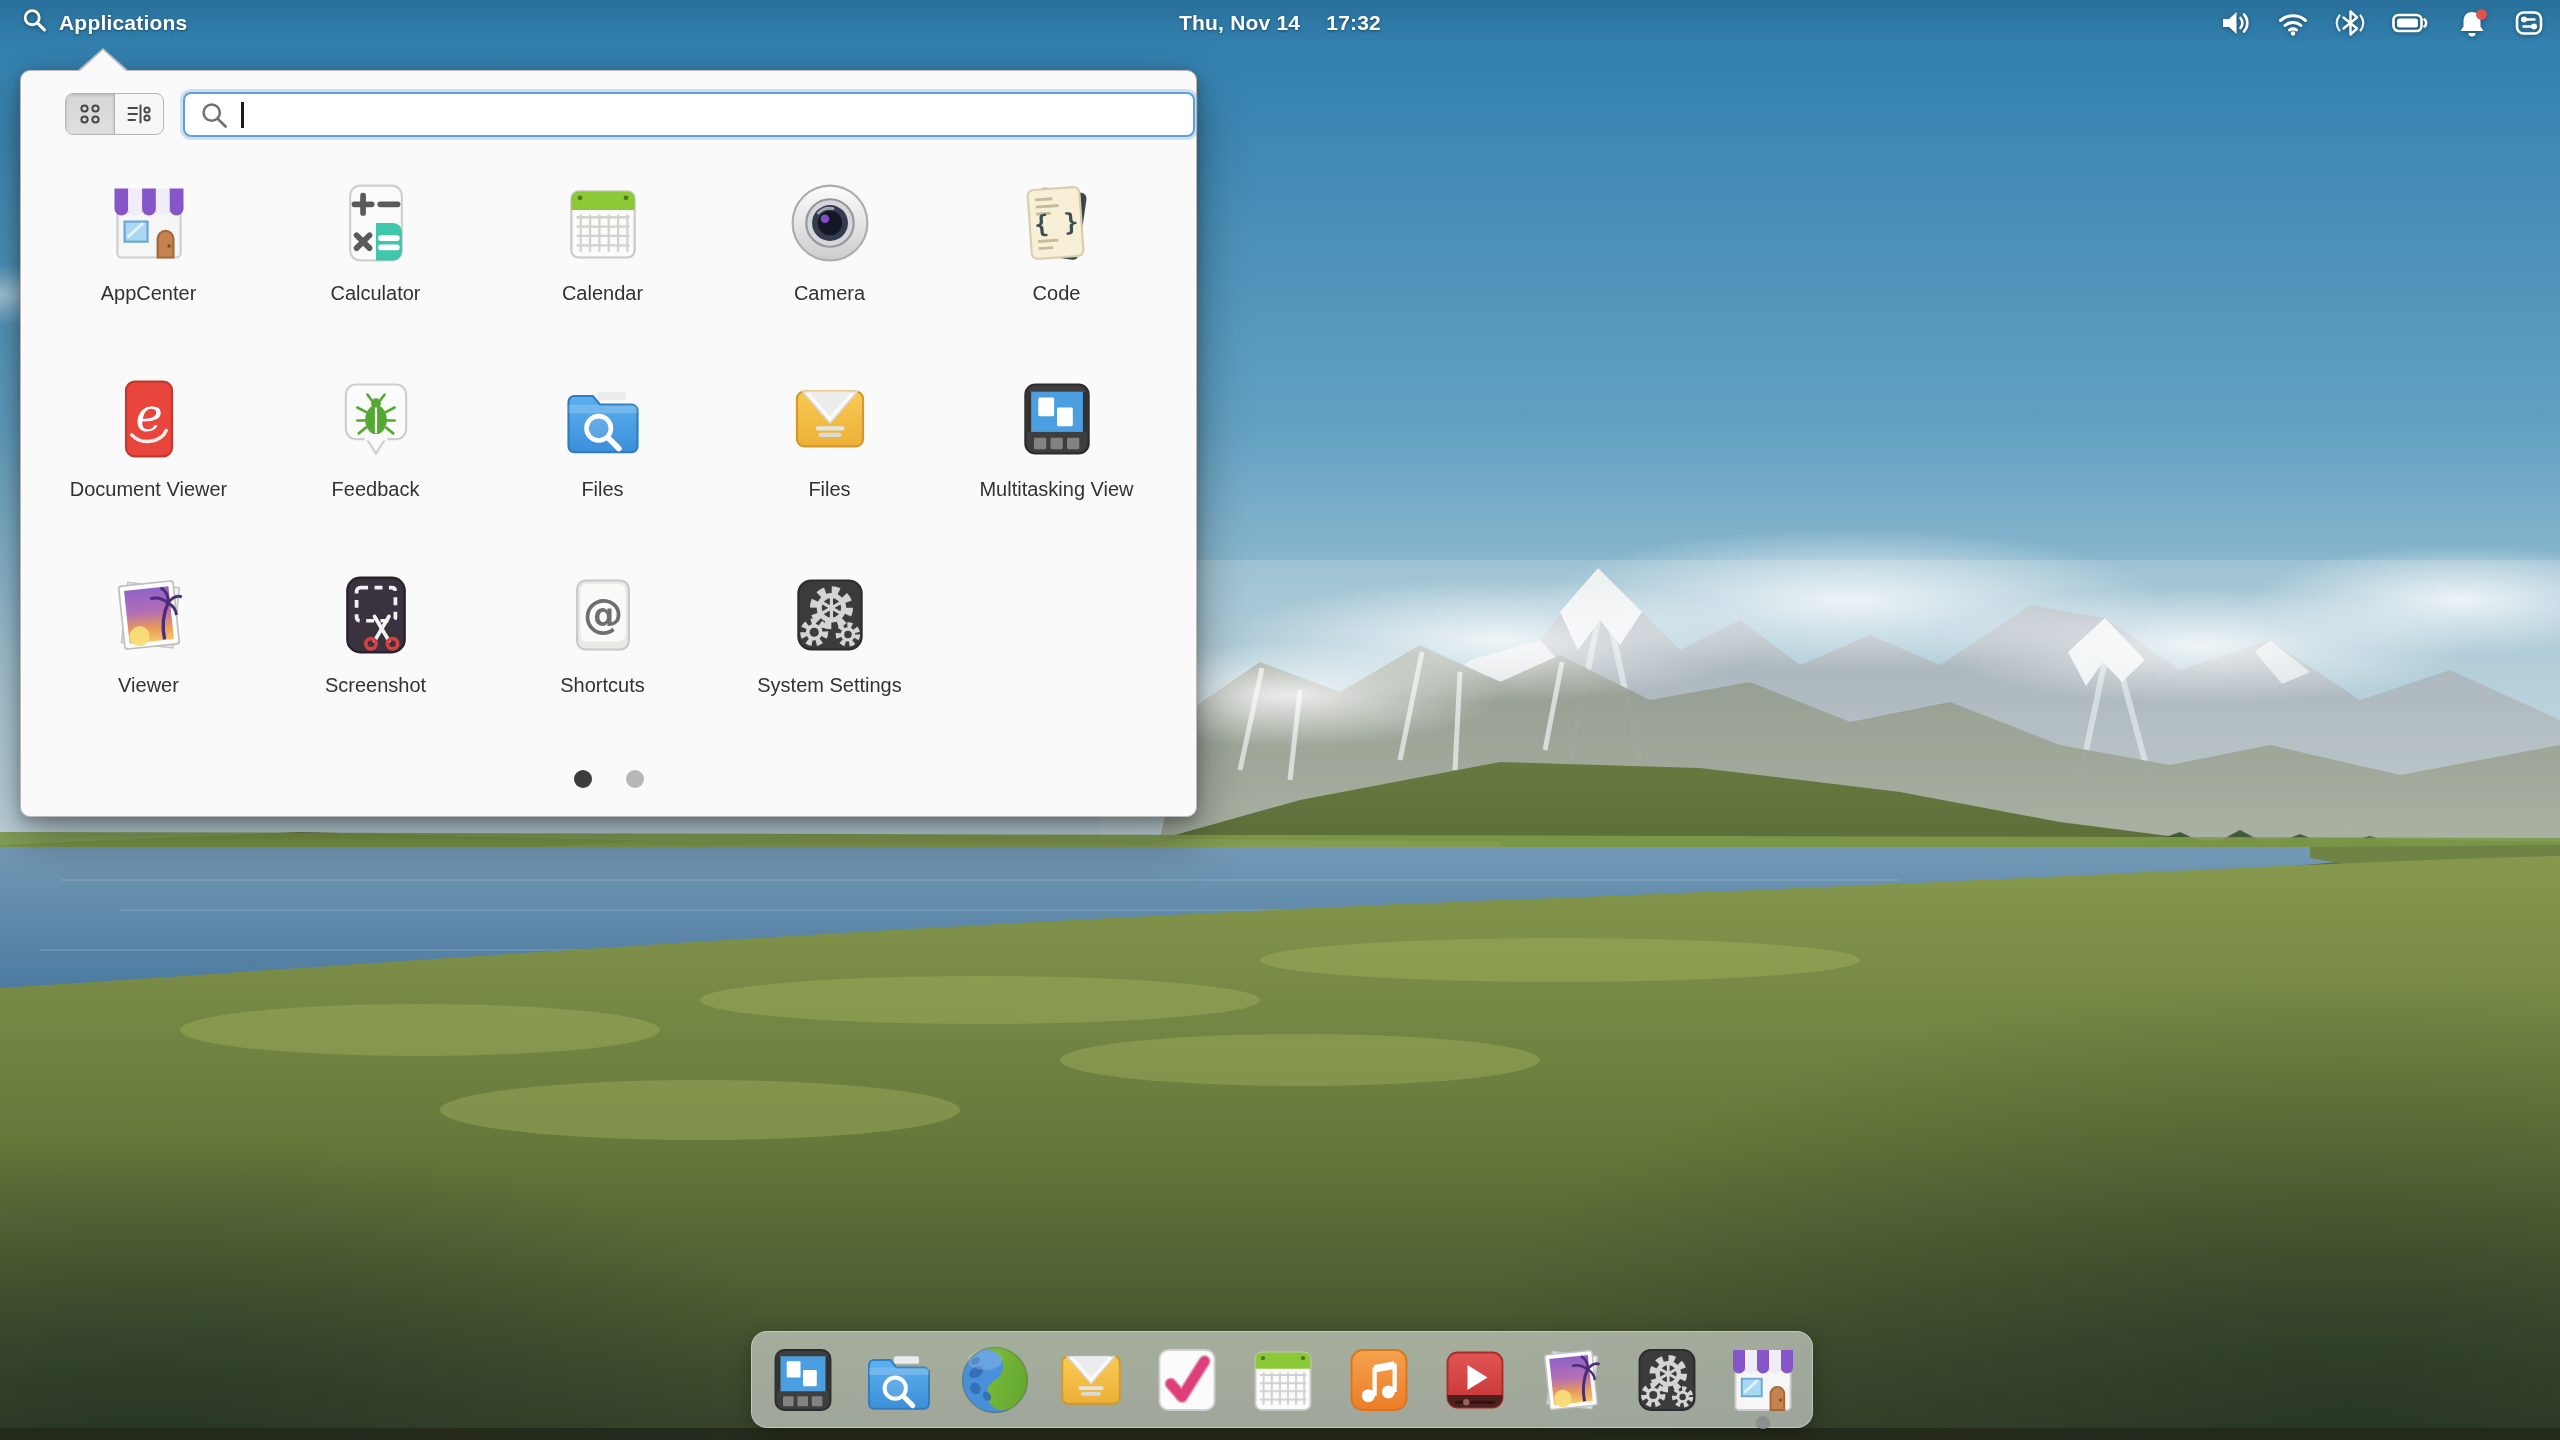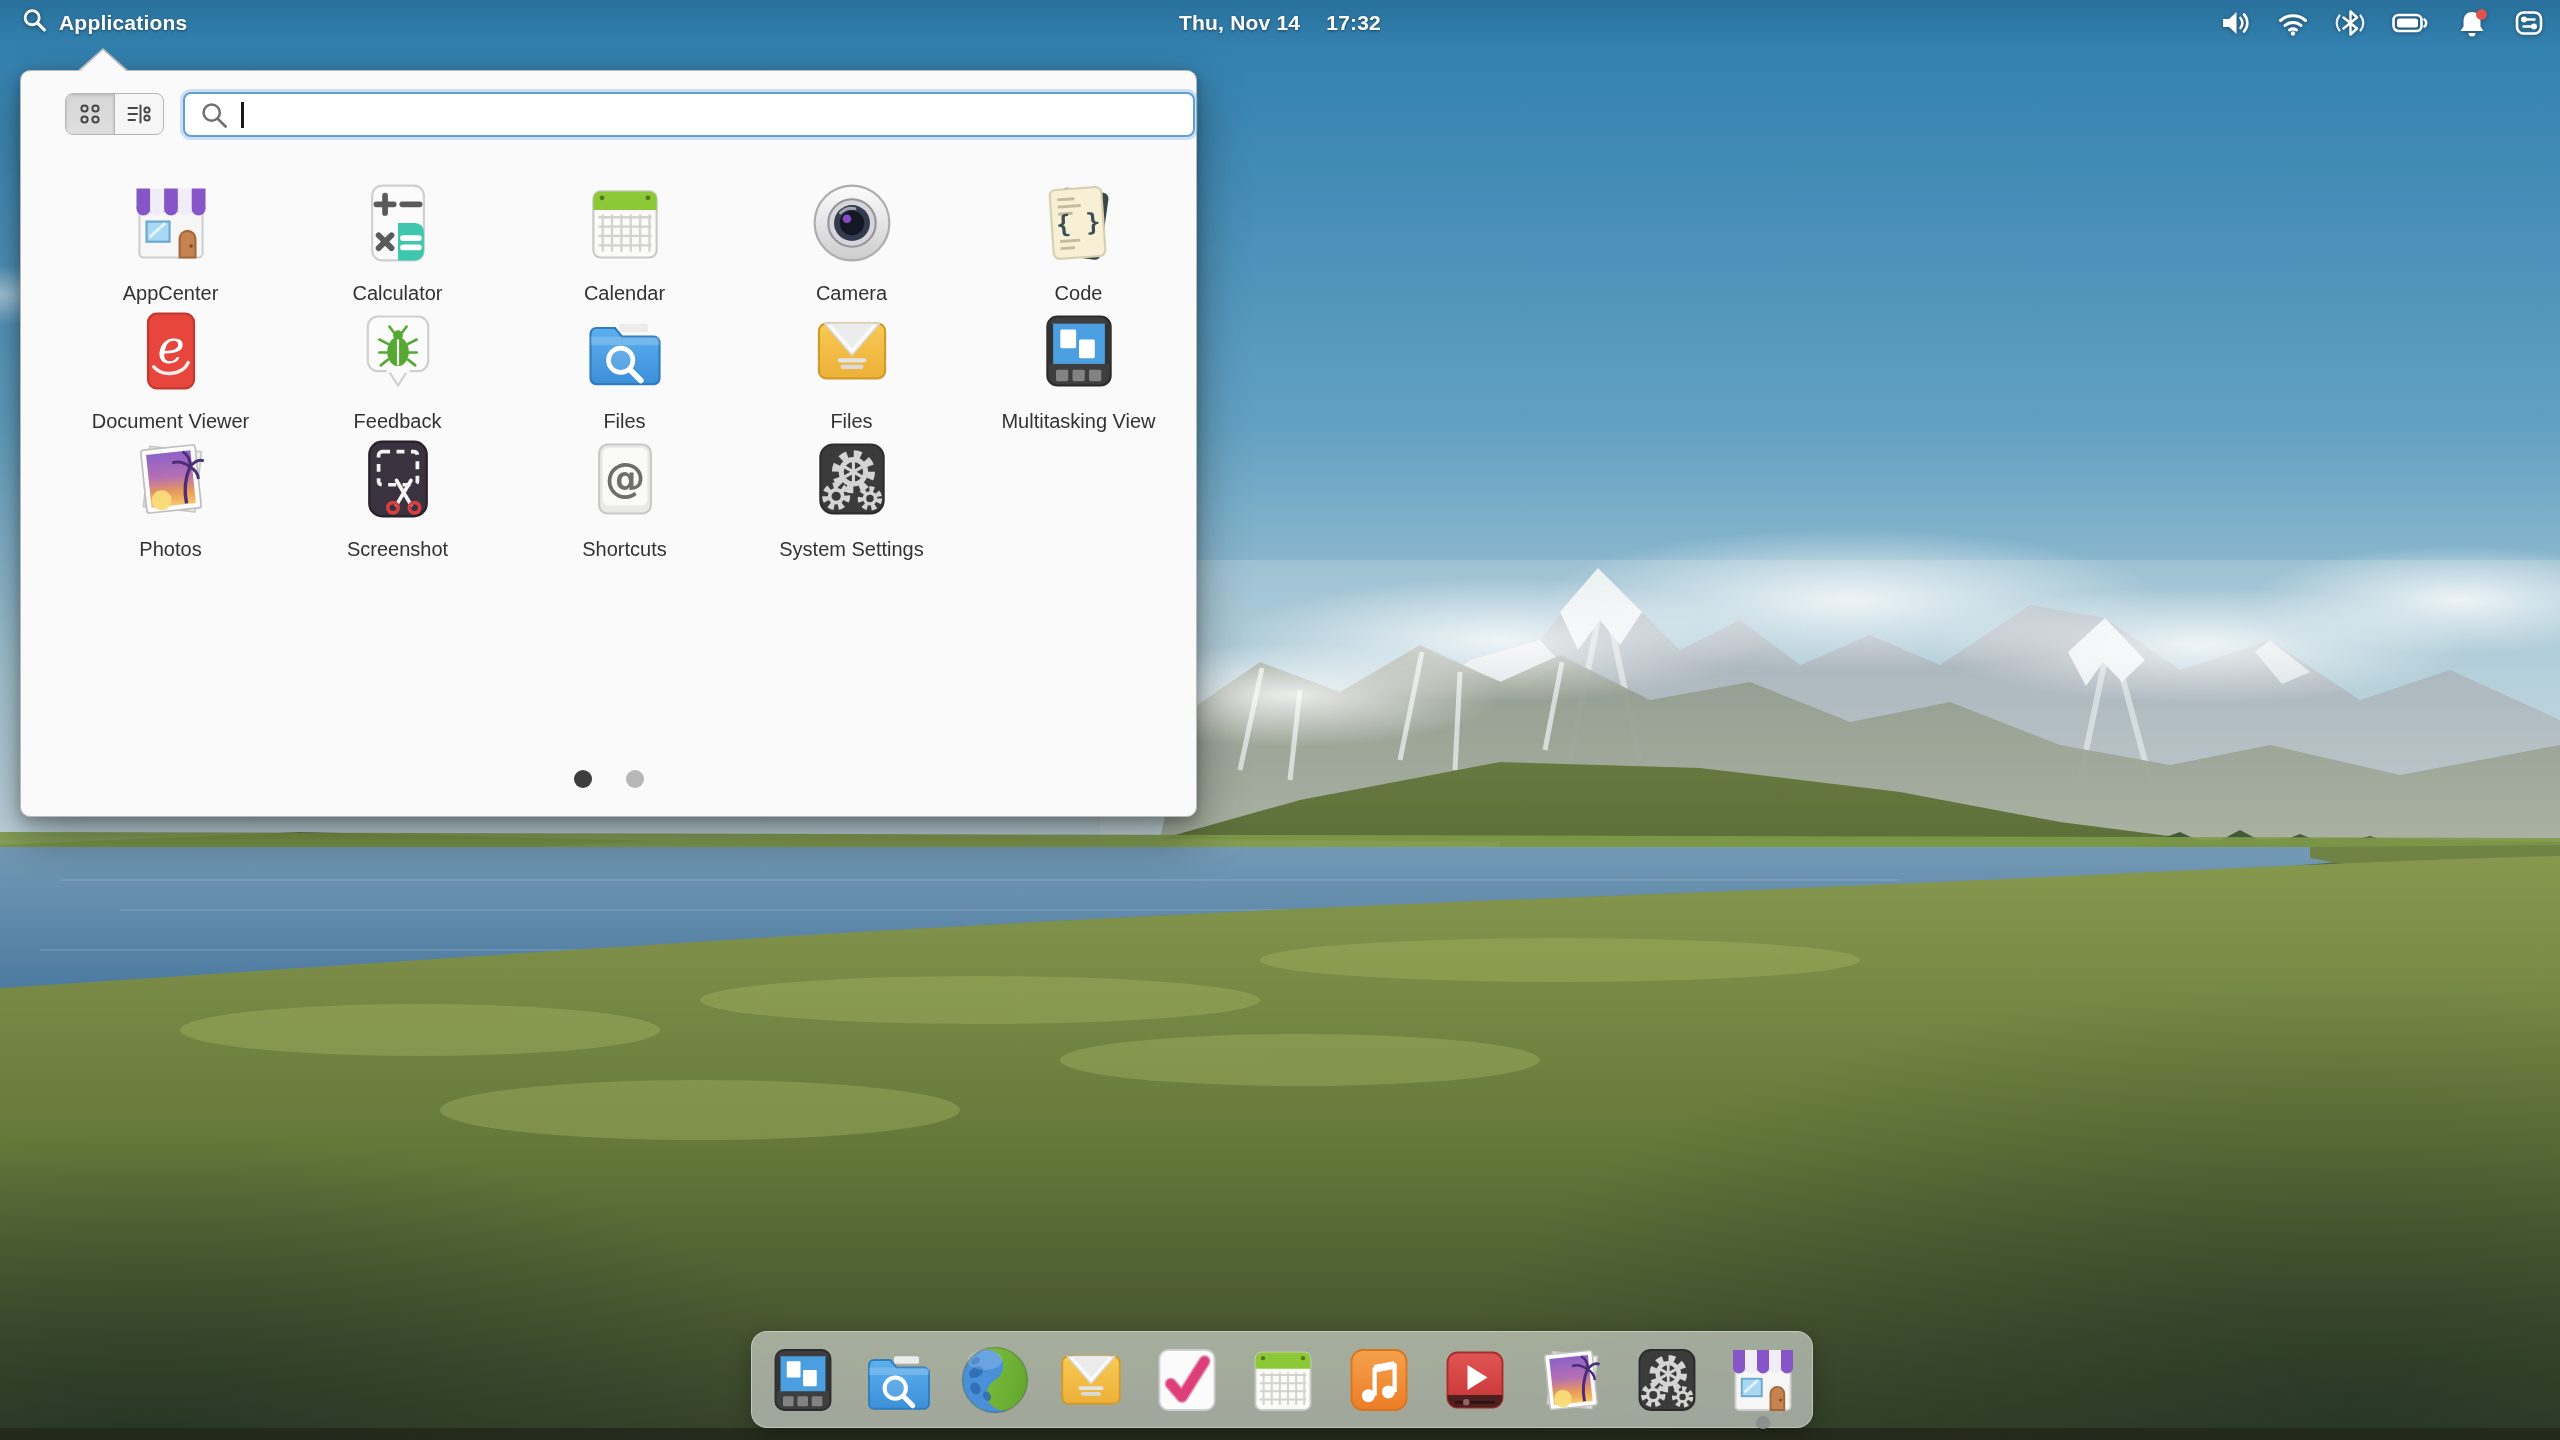--- a/index.html
+++ b/index.html
@@ -38,22 +38,22 @@
 
   .search-field { position:absolute; left:162px; top:21px; width:1012px; height:45px;
                   background:#fff; border:2px solid #5da0dc; border-radius:8px;
                   box-shadow:0 0 0 3px rgba(100,164,220,.30);
                   display:flex; align-items:center; padding:0 12px; }
   .search-field svg { flex:0 0 auto; }
   .search-field input { flex:1; border:none; outline:none; font-size:22px; background:transparent; color:#1a1a1a; height:100%; }
   .caret { width:2.5px; height:26px; background:#1a1a1a; margin-left:10px; animation: blink 1.1s steps(1) infinite; }
   @keyframes blink { 50% { opacity:0; } }
 
-  .app-grid { position:absolute; left:36px; top:106px; width:1135px;
-              display:grid; grid-template-columns:repeat(5,227px); justify-items:center; }
+  .app-grid { position:absolute; left:14px; top:106px; width:1135px;
+              display:grid; grid-template-columns:repeat(5,227px); row-gap:68px; justify-items:center; }
   .app-item { width:210px; display:flex; flex-direction:column; align-items:center; cursor:pointer; }
   .app-item svg.app-icon { width:92px; height:92px; display:block; margin-bottom:13px; }
   .app-label { font-size:20px; color:#323232; text-align:center; white-space:nowrap; }
 
   .page-dots { position:absolute; left:0; right:0; top:699px; display:flex; justify-content:center; gap:34px; }
   .dot { width:18px; height:18px; border-radius:50%; background:#b7b7b7; cursor:pointer; }
   .dot.active { background:#3d3d3d; }
 
   
   #dock { position:absolute; left:751px; top:1331px; width:1062px; height:97px; z-index:10;
@@ -574,21 +574,21 @@
         <svg class="app-icon">
             <use href="#ic-multitask"></use>
           </svg>
         <div class="app-label">Multitasking View</div>
       </div>
 
       <div class="app-item">
         <svg class="app-icon">
             <use href="#ic-photos"></use>
           </svg>
-        <div class="app-label">Photos</div>
+        <div class="app-label">Viewer</div>
       </div>
       <div class="app-item">
         <svg class="app-icon">
             <use href="#ic-screenshot"></use>
           </svg>
         <div class="app-label">Screenshot</div>
       </div>
       <div class="app-item">
         <svg class="app-icon">
             <use href="#ic-shortcuts"></use>

